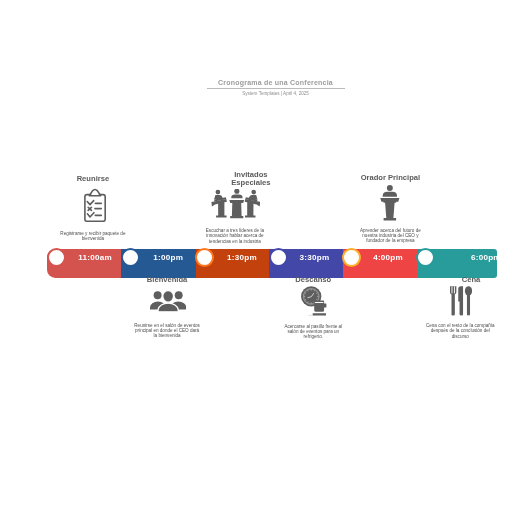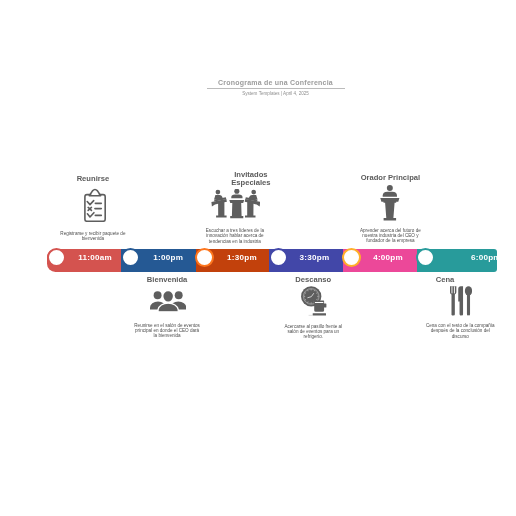--- a/index.html
+++ b/index.html
@@ -5,21 +5,21 @@
   html,body{margin:0;padding:0;}
   body{width:516px;height:516px;background:#ffffff;font-family:"Liberation Sans",sans-serif;overflow:hidden;position:relative;
        -webkit-font-smoothing:antialiased;}
   .header{position:absolute;left:159.5px;top:79.0px;width:232px;text-align:center;}
   .title{font-size:7px;font-weight:bold;color:#9c9c9c;letter-spacing:0.22px;line-height:7.5px;}
   .hr{width:138px;height:1px;background:#bbbbbb;margin:1.8px auto 0;}
   .sub{font-size:4.6px;color:#8f8f8f;margin-top:2.1px;}
 
   
   .bar{position:absolute;left:47.4px;top:249.4px;height:17px;display:flex;}
-  .seg{position:relative;height:23px;}
+  .seg{position:relative;height:29px;}
   .seg .t{position:absolute;top:0;height:17px;display:flex;align-items:center;color:#fff;
           font-size:8.1px;font-weight:bold;letter-spacing:0.25px;}
   .seg:first-child{border-radius:8.5px 0 0 8.5px;}
   .seg:last-child{border-radius:0 3px 3px 0;}
   .ring{position:absolute;left:-0.3px;top:-1.2px;width:19.0px;height:19.0px;border-radius:50%;
         box-sizing:border-box;border:2.85px solid;background:#fff;}
 
   
   .ctitle{font-size:7.6px;font-weight:bold;color:#5b5b5b;line-height:8.6px;text-align:center;}
   .cdesc{font-size:4.6px;color:#4f4f4f;line-height:5.1px;text-align:center;}
@@ -44,21 +44,21 @@
       <div class="t" style="left: 32.4px;">1:00pm</div>
     </div>
     <div class="seg" style="background: #c2410c; width: 73.5px;">
       <div class="ring" style="border-color: rgb(253, 118, 30);"></div>
       <div class="t" style="left: 31.3px;">1:30pm</div>
     </div>
     <div class="seg" style="background: rgb(66, 71, 168); width: 73.5px;">
       <div class="ring" style="border-color: rgb(66, 71, 168);"></div>
       <div class="t" style="left: 30.3px;">3:30pm</div>
     </div>
-    <div class="seg" style="background: #ec4899; width: 73.8px;">
+    <div class="seg" style="background: #ef4444; width: 73.8px;">
       <div class="ring" style="border-color: rgb(255, 174, 41);"></div>
       <div class="t" style="left: 30.4px;">4:00pm</div>
     </div>
     <div class="seg" style="background: rgb(40, 155, 155); width: 80.1px;">
       <div class="ring" style="border-color: rgb(40, 155, 155);"></div>
       <div class="t" style="left: 30.4px; margin-left: 24px;">6:00pm</div>
     </div>
   </div>
 
 <div id="cards">
@@ -201,21 +201,21 @@
     <div class="cdesc" style="position: absolute; top: 323.8px; width: 60px; left: 283.3px;">Acercarse al pasillo frente al salón de eventos para un refrigerio.</div>
     <div class="ctitle" style="position: absolute; top: 174.2px; left: 345.4px; width: 90px;">Orador Principal</div>
     <div style="position: absolute; left: 380.3px; top: 185.2px;">
       <svg class="icon" width="19.7" height="35.8" viewBox="0 0 19.7 35.8" fill="#5e5e5e">
  <circle cx="9.85" cy="3.0" r="3.0"></circle>
  <path d="M2.7 11.8 V10.6 Q2.7 6.8 7.4 6.8 H12.3 Q17.0 6.8 17.0 10.6 V11.8 Z"></path>
  <path d="M0.3 13.0 H19.4 L18.3 16.8 H16.2 L16.2 17.8 H14.6 L13.4 32.9 H16.1 V35.6 H3.6 V32.9 H6.3 L5.1 17.8 H3.5 L3.5 16.8 H1.4 Z"></path>
 </svg>
     </div>
     <div class="cdesc" style="position: absolute; top: 228.2px; width: 63px; left: 358.9px;">Aprender acerca del futuro de nuestra industria del CEO y fundador de la empresa</div>
-    <div class="ctitle" style="position: absolute; top: 275.8px; left: 400px; width: 90px;">Cena</div>
+    <div class="ctitle" style="position: absolute; top: 275.8px; left: 426px; width: 90px;">Cena</div>
     <div style="position: absolute; left: 449.8px; top: 286.3px;">
       <svg class="icon" width="22.4" height="29.6" viewBox="0 0 22.4 29.6">
  <g fill="#5e5e5e">
   <path d="M0.0 0.35 H6.35 V6.1 A2.45 2.45 0 0 1 4.85 8.5 L4.85 28.1 A1.1 1.1 0 0 1 3.2 29.25 A1.1 1.1 0 0 1 1.5 28.1 L1.5 8.5 A2.45 2.45 0 0 1 0.0 6.1 Z"></path>
   <rect x="1.5" y="0.35" width="0.9" height="7.0" fill="#ffffff"></rect>
   <rect x="3.95" y="0.35" width="0.9" height="7.0" fill="#ffffff"></rect>
  </g>
  <path fill="#5e5e5e" d="M8.25 3.0 A2.7 2.7 0 0 1 10.9 0.3 H13.05 V28.1 A1.15 1.15 0 0 1 11.25 29.25 A1.15 1.15 0 0 1 9.55 28.1 L9.55 15.4 H8.25 Z"></path>
  <g fill="#5e5e5e">
   <ellipse cx="18.5" cy="4.9" rx="3.62" ry="4.75"></ellipse>

